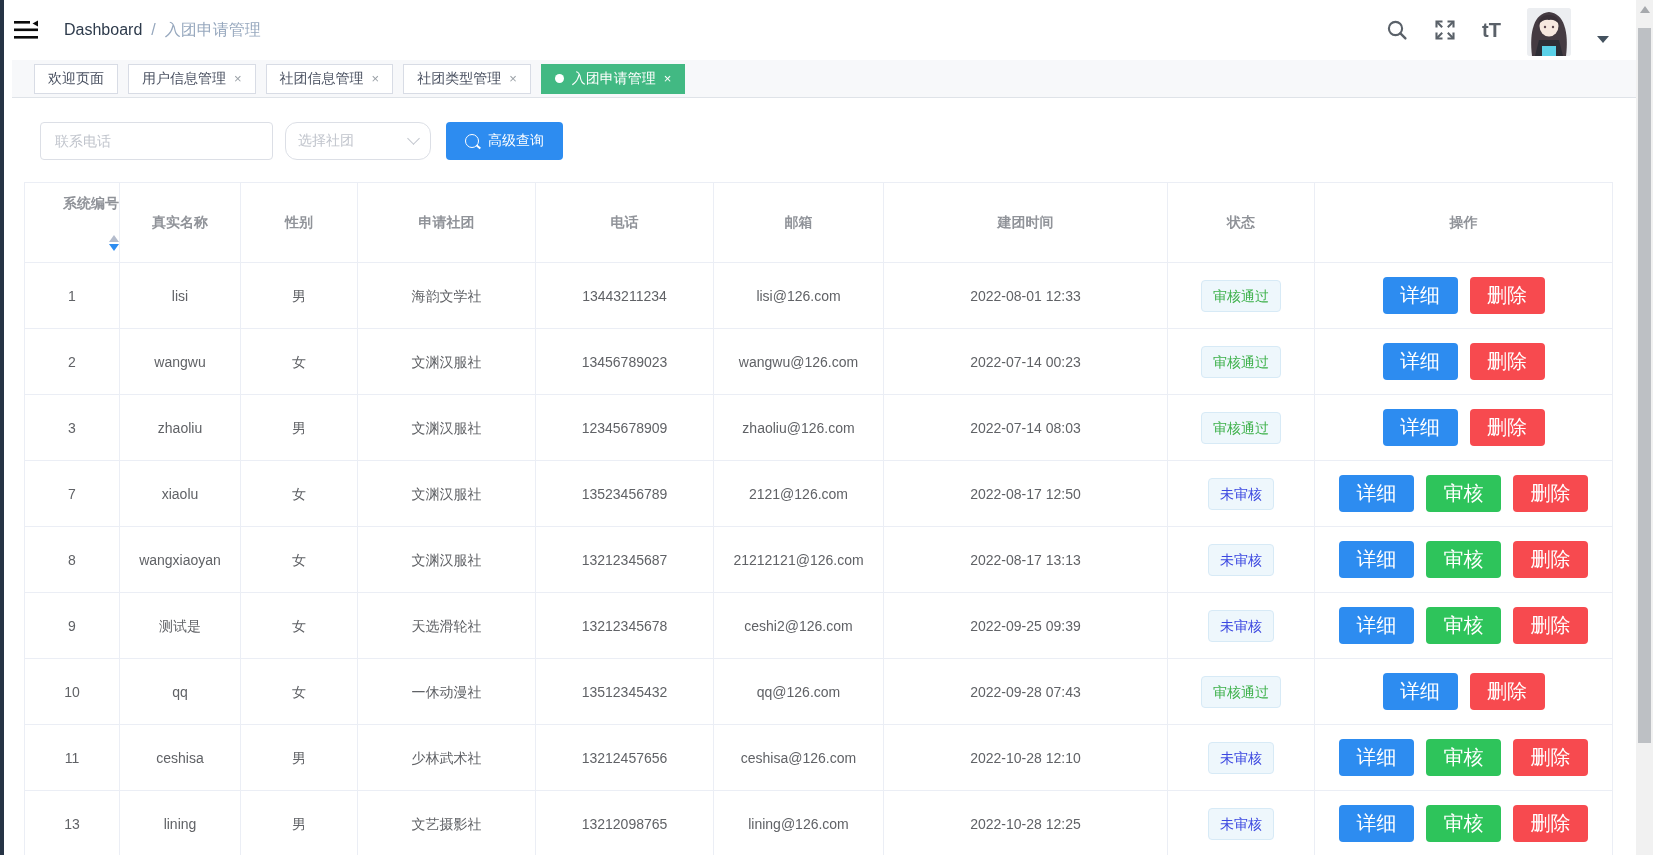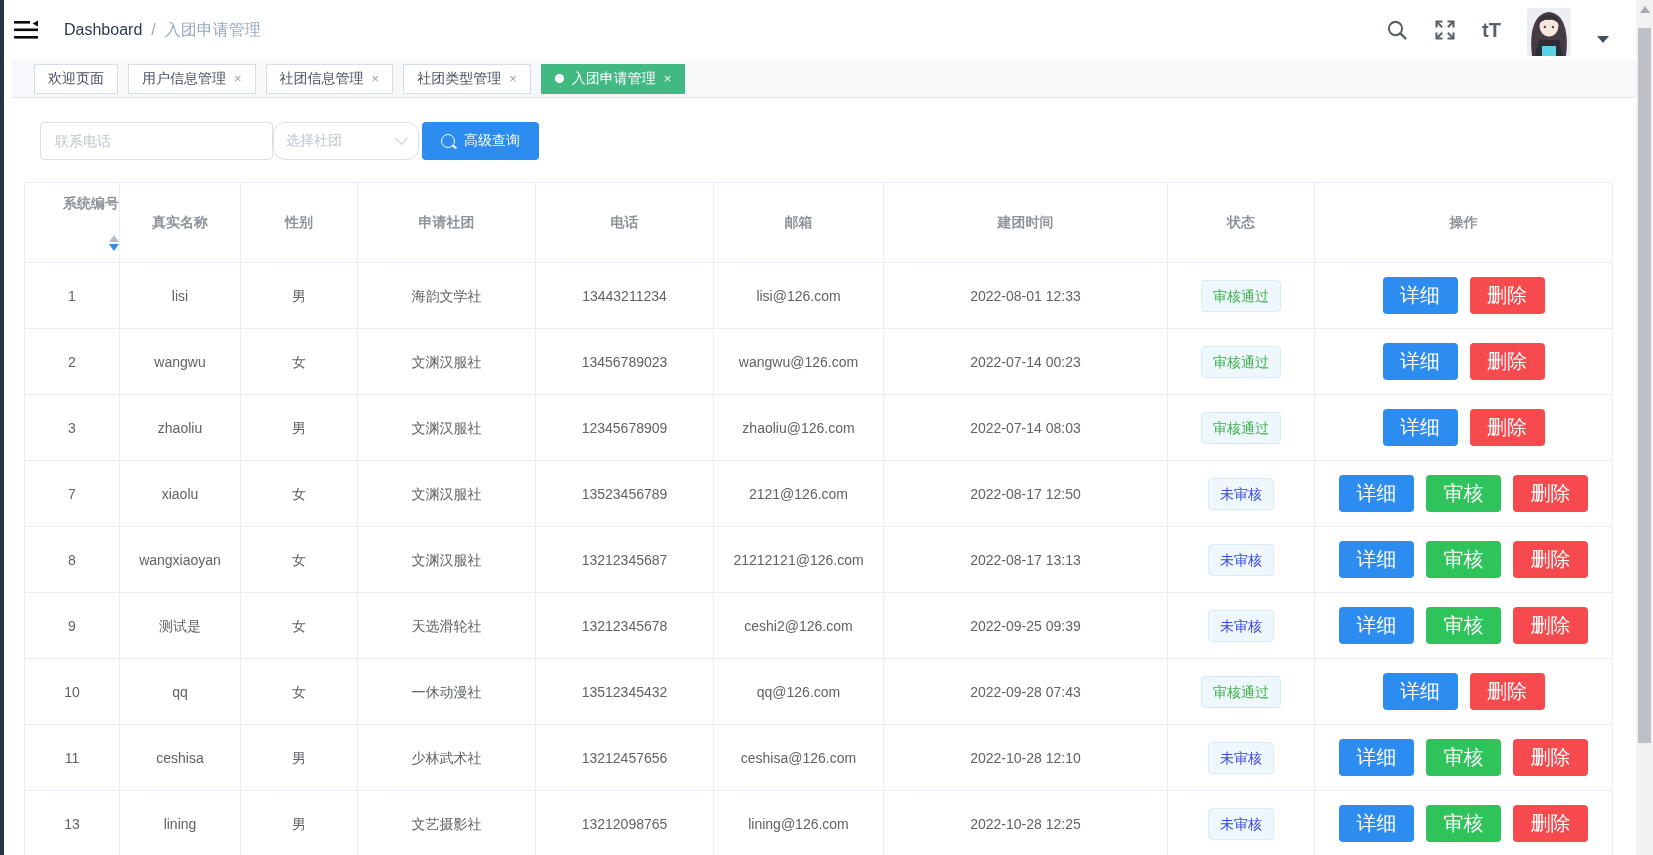--- a/index.html
+++ b/index.html
@@ -27,21 +27,21 @@
     display:flex; align-items:center; gap:10px; padding-left:22px; }
   .tab { height:30px; display:inline-flex; align-items:center; gap:8px; padding:0 13px; background:#fff;
     border:1px solid #d8dce5; color:#495060; font-size:14px; cursor:pointer; white-space:nowrap; }
   .tab .tab-close { color:#9aa0a6; font-size:13px; cursor:pointer; }
   .tab.active { background:#42b983; border-color:#42b983; color:#fff; }
   .tab.active .tab-close { color:#fff; }
   .tab-dot { width:9px; height:9px; border-radius:50%; background:#fff; display:inline-block; }
 
   
   .content { margin-left:4px; padding:24px 0 0 20px; background:#fff; }
-  .filter-row { display:flex; align-items:flex-end; gap:0;padding-left:16px; }
+  .filter-row { display:flex; align-items:flex-end; gap:12px;padding-left:16px; }
   .input-phone { width:233px; height:38px; border:1px solid #dcdfe6; border-radius:4px; padding:0 14px;
     font-size:14px; color:#606266; outline:none; font-family:inherit; }
   .input-phone::placeholder { color:#c0c4cc; }
   .select-club { width:146px; height:38px; border:1px solid #dcdfe6; border-radius:12px; display:flex;
     align-items:center; justify-content:space-between; padding:0 12px; color:#c0c4cc; font-size:14px;
     cursor:pointer; background:#fff; }
   .chevron { width:9px; height:9px; border-right:1.6px solid #c0c4cc; border-bottom:1.6px solid #c0c4cc;
     transform:rotate(45deg); margin-top:-5px; }
   .btn-query { margin-left:3px; height:38px; padding:0 19px; background:#2d8cf0; border:none; border-radius:4px;
     color:#fff; font-size:14px; display:inline-flex; align-items:center; gap:9px; cursor:pointer; font-family:inherit; }

